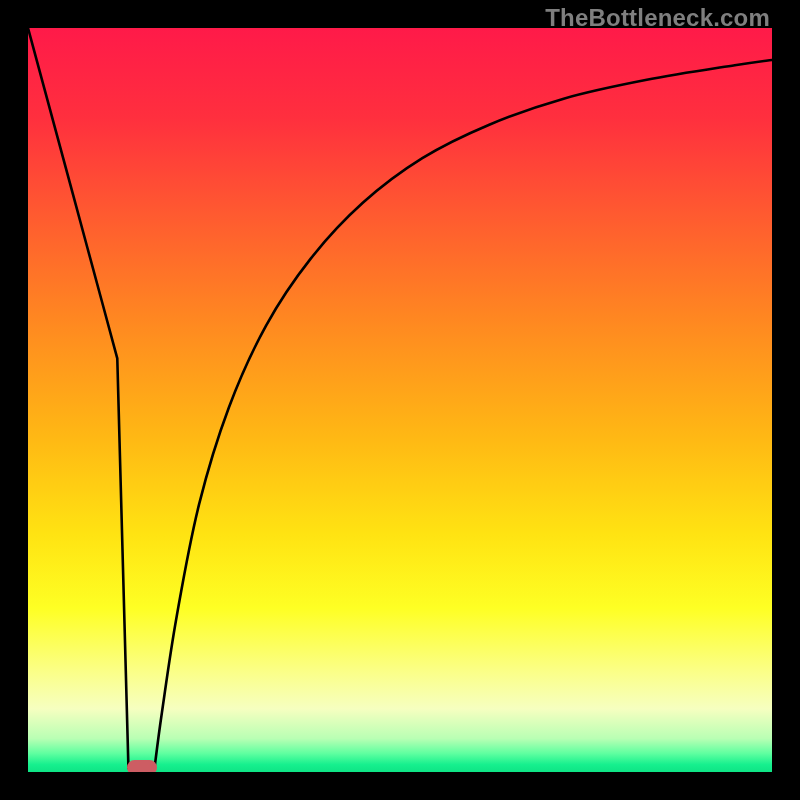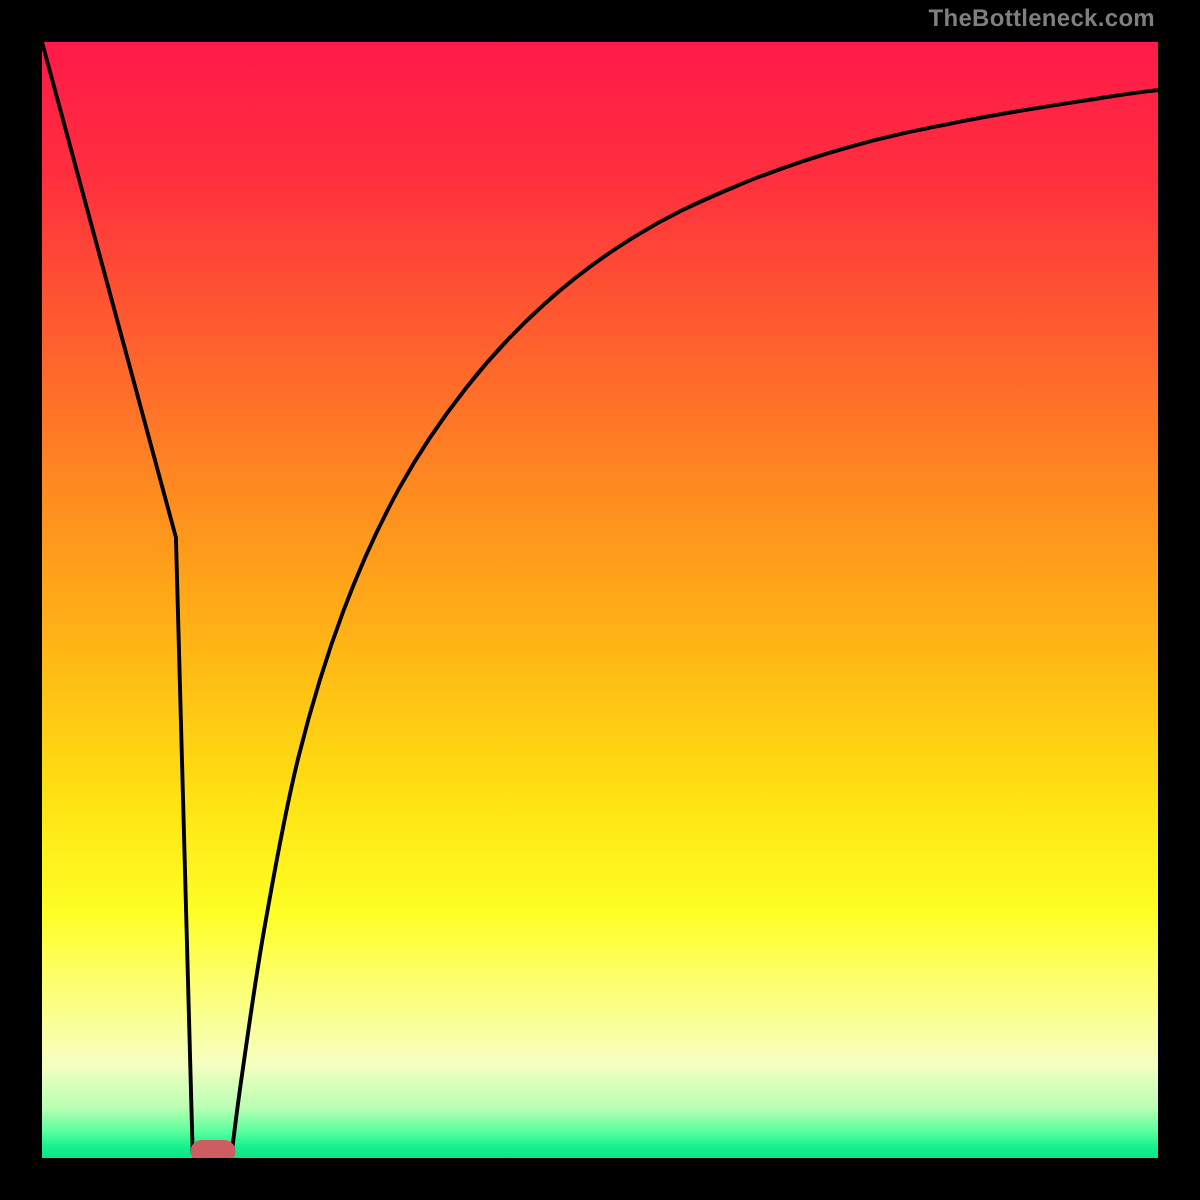--- a/index.html
+++ b/index.html
@@ -36,21 +36,21 @@
     left: 0;
     top: 0;
     width: 100%;
     height: 100%;
   }
   .watermark {
     position: absolute;
     top: 4px;
     right: 30px;
     font-family: Arial, Helvetica, sans-serif;
-    font-size: 16px;
+    font-size: 24px;
     font-weight: 550;
     color: #7f7f7f;
     letter-spacing: 0.2px;
   }
   .marker {
     position: absolute;
     border-radius: 9px;
     background: #cd5d63;
   }
 </style>

